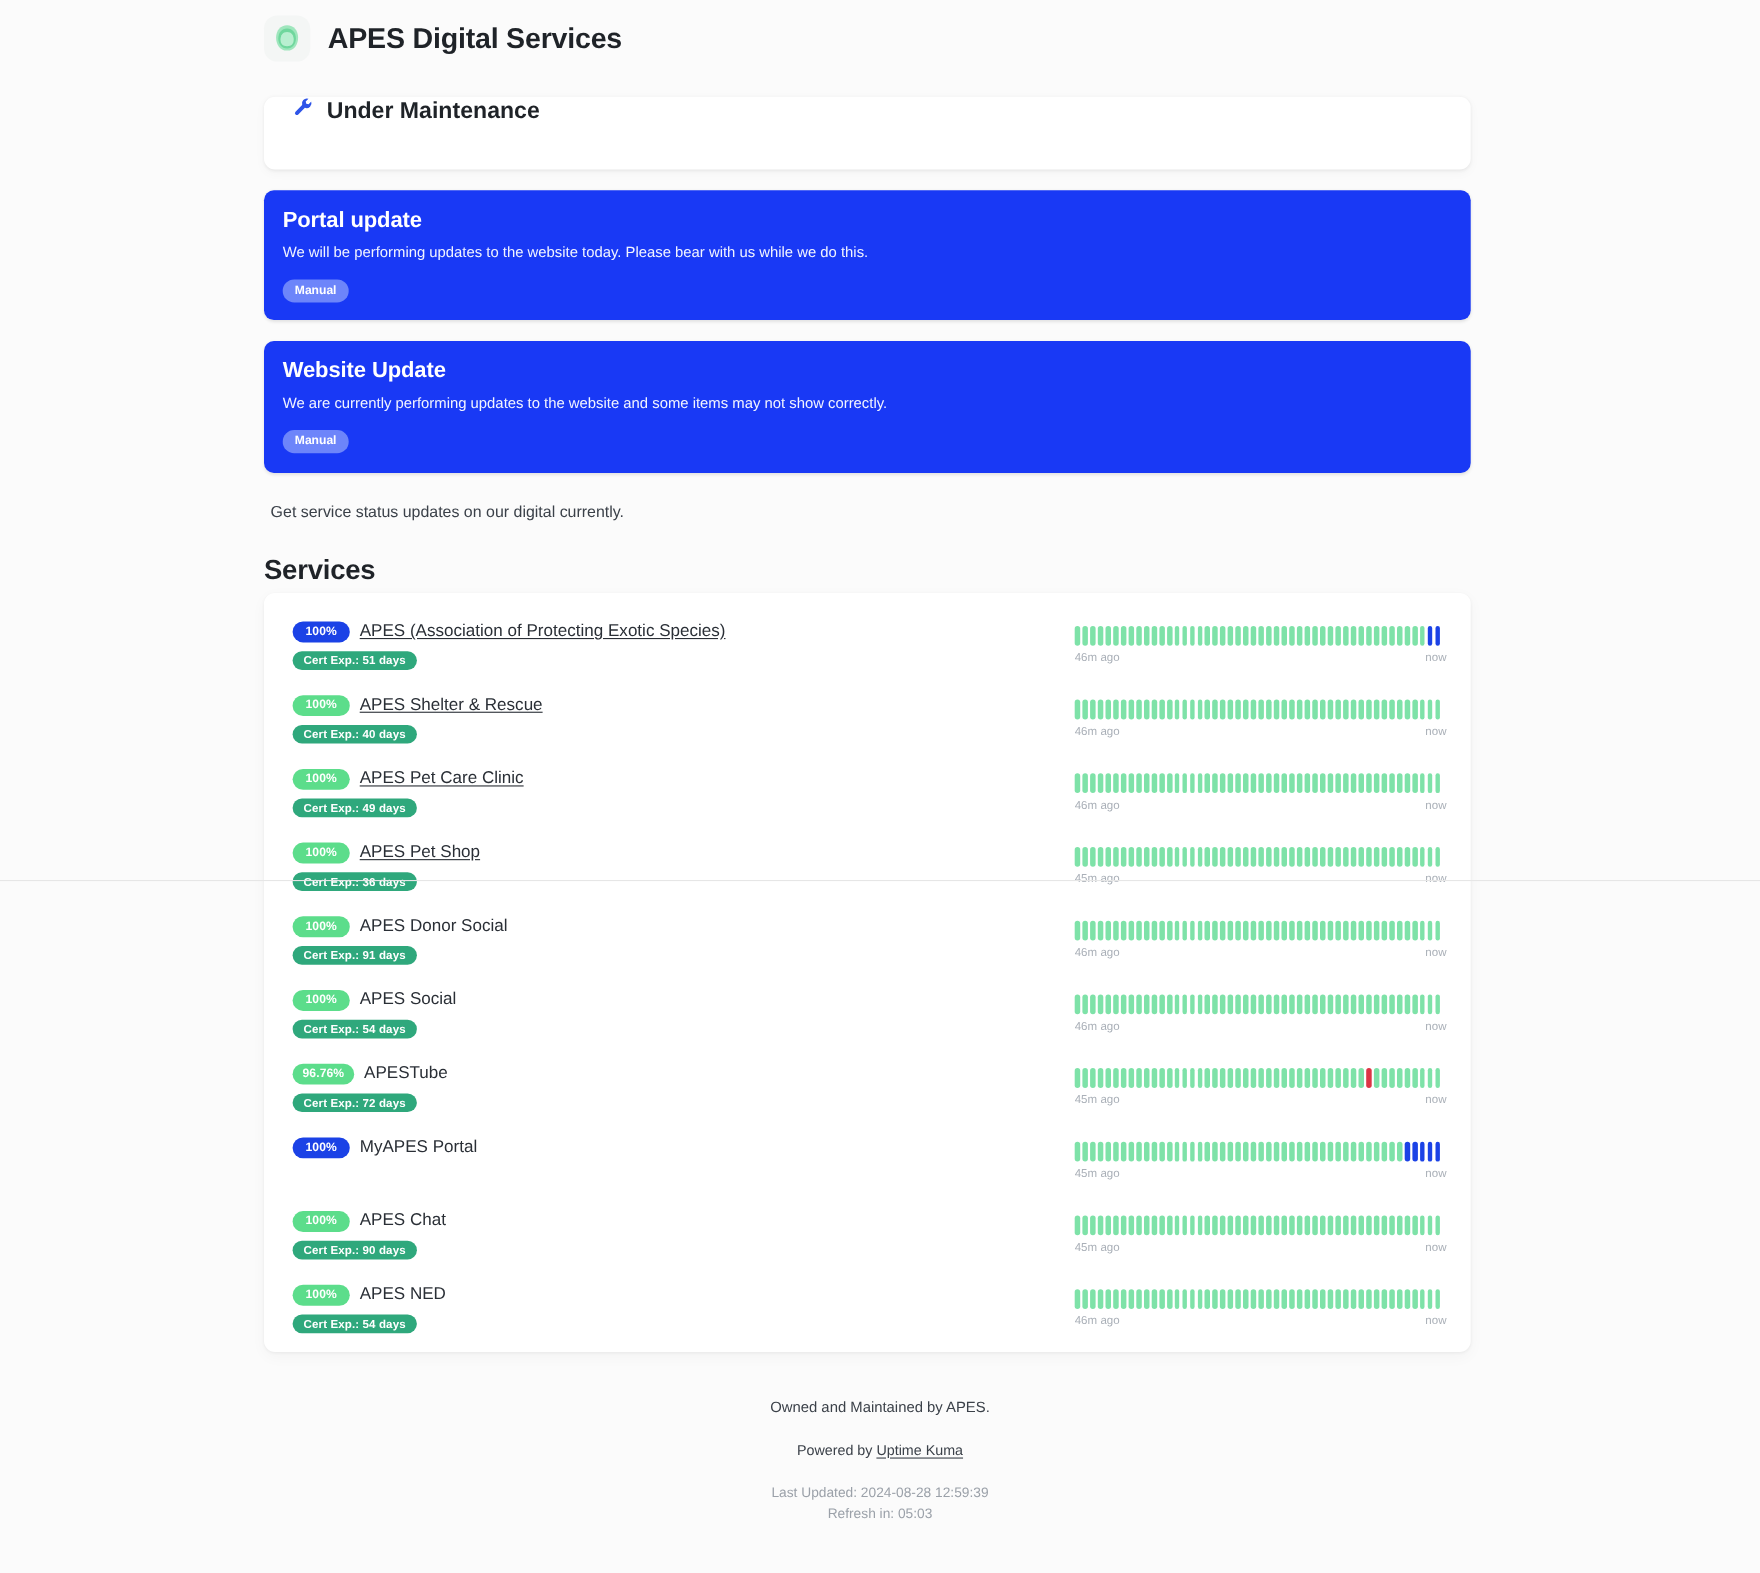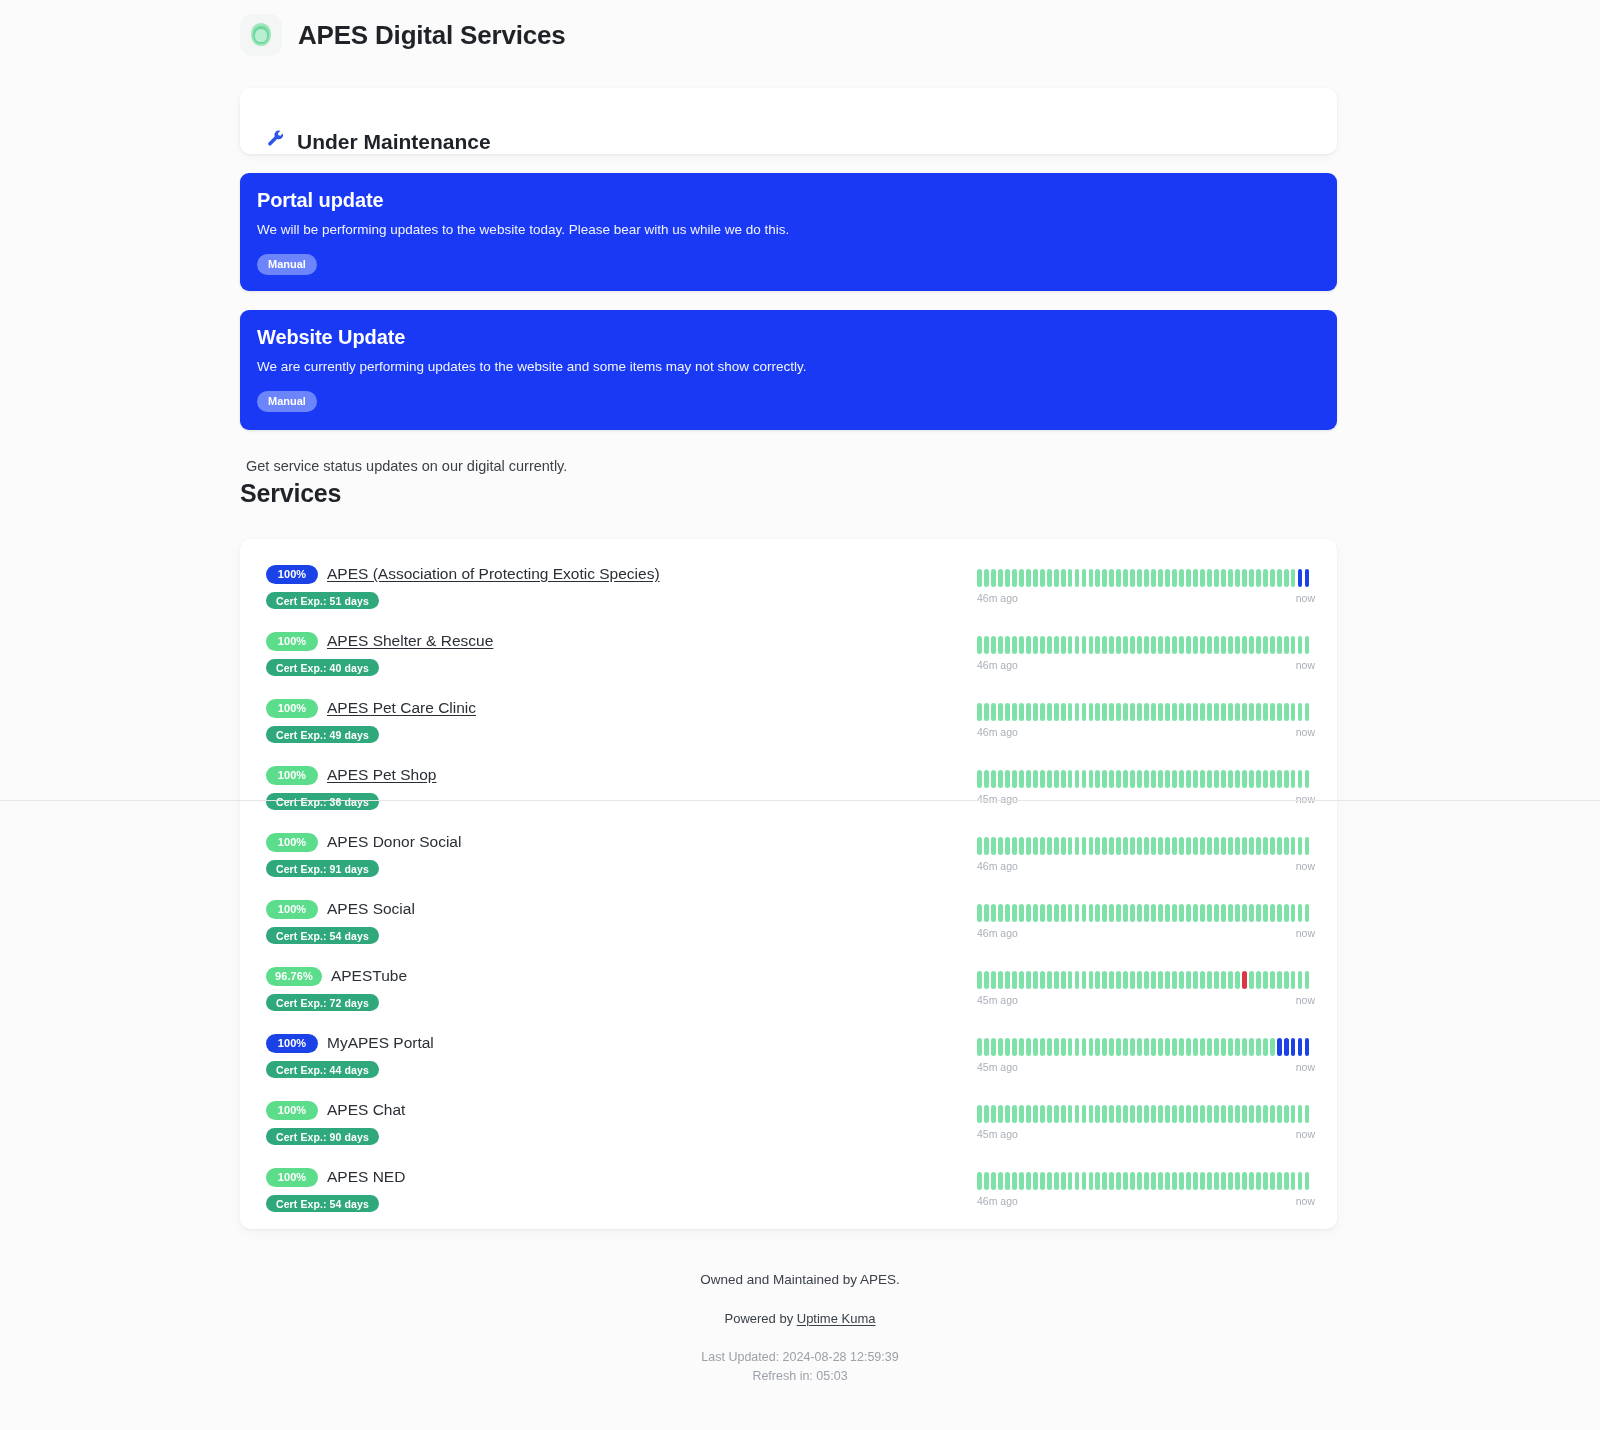--- a/index.html
+++ b/index.html
@@ -29,21 +29,21 @@
     color: #1f2328;
   }
 
   
   .maint-card {
     position: absolute; left: 240px; top: 88px;
     width: 1097px; height: 66px;
     background: #ffffff;
     border-radius: 10px;
     box-shadow: 0 1px 3px rgba(0,0,0,0.06), 0 3px 10px rgba(0,0,0,0.035);
-    display: flex; align-items: flex-end;
+    display: flex; align-items: flex-start;
     padding: 0 26px;
   }
   .maint-title {
     font-size: 21px; font-weight: 700; color: #1f2328;
     display: flex; align-items: center; gap: 11px;
   }
   .wrench { display: inline-block; }
 
   
   .banner {
@@ -74,21 +74,21 @@
   }
 
   
   .desc {
     position: absolute; left: 246px; top: 458px;
     font-size: 14.5px; color: #3b4149;
   }
 
   
   .services-heading {
-    position: absolute; left: 240px; top: 479px;
+    position: absolute; left: 240px; top: 504px;
     font-size: 25px; font-weight: 600; color: #1f2328;
     letter-spacing: -0.2px;
   }
 
   
   .services-card {
     position: absolute; left: 240px; top: 539px;
     width: 1097px; height: 690px;
     background: #ffffff;
     border-radius: 10px;
@@ -666,21 +666,20 @@
             <span>now</span>
           </div>
         </div>
       </div>
       <div class="service-row">
         <div class="svc-left">
           <div class="svc-nameline">
             <span class="uptime-badge maint">100%</span>
             <span class="svc-name">MyAPES Portal</span>
           </div>
-          <div><span class="cert-badge">Cert Exp.: 44 days</span></div>
         </div>
         <div class="svc-right">
           <div class="hb-bars">
             <span class="hb"></span>
             <span class="hb"></span>
             <span class="hb"></span>
             <span class="hb"></span>
             <span class="hb"></span>
             <span class="hb"></span>
             <span class="hb"></span>

